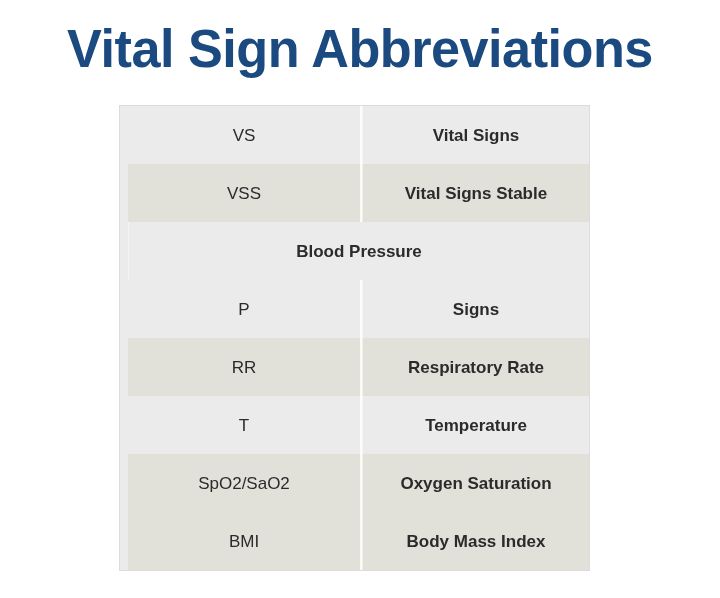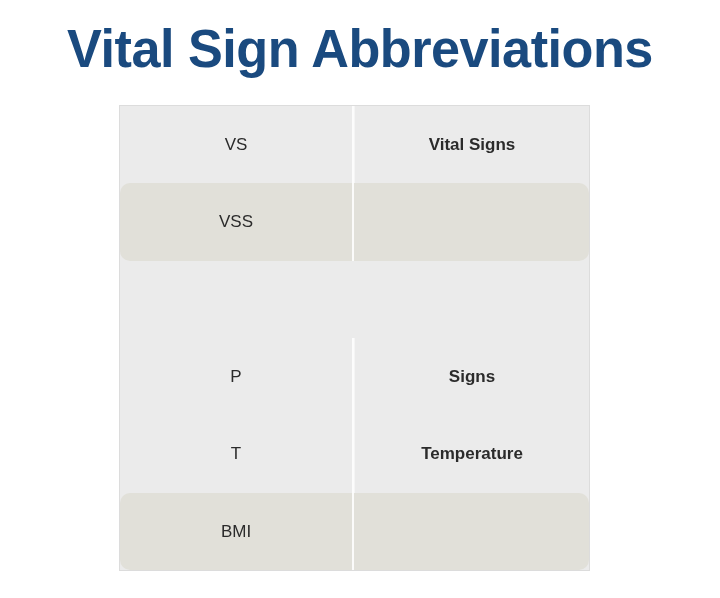--- a/index.html
+++ b/index.html
@@ -50,23 +50,24 @@
     flex-direction: column;
     overflow: hidden;
   }
 
   .table-row {
     flex: 1 1 0;
     display: flex;
     flex-direction: row;
     align-items: stretch;
     min-height: 0;
+    margin-left: 8px;
   }
   .table-row.row-light  { background: #ebebeb; }
-  .table-row.row-dark   { background: #e1e0d9; border-radius: 10px; }
+  .table-row.row-dark   { background: #e1e0d9; }
 
   .cell {
     display: flex;
     align-items: center;
     justify-content: center;
     font-size: 17px;
     color: #2b2b2b;
     line-height: 1;
     white-space: nowrap;
     box-sizing: border-box;
@@ -90,36 +91,47 @@
 
 <div id="abbrev-table">
 
   <div class="table-row row-light">
     <div class="cell cell-abbr">VS</div>
     <div class="cell cell-term">Vital Signs</div>
   </div>
 
   <div class="table-row row-dark">
     <div class="cell cell-abbr">VSS</div>
+    <div class="cell cell-term">Vital Signs Stable</div>
   </div>
 
   <div class="table-row row-light">
+    <div class="cell cell-term">Blood Pressure</div>
   </div>
 
 
   <div class="table-row row-light">
     <div class="cell cell-abbr">P</div>
     <div class="cell cell-term">Signs</div>
   </div>
 
+  <div class="table-row row-dark">
+    <div class="cell cell-abbr">RR</div>
+    <div class="cell cell-term">Respiratory Rate</div>
+  </div>
 
   <div class="table-row row-light">
     <div class="cell cell-abbr">T</div>
     <div class="cell cell-term">Temperature</div>
   </div>
 
+  <div class="table-row row-dark">
+    <div class="cell cell-abbr">SpO2/SaO2</div>
+    <div class="cell cell-term">Oxygen Saturation</div>
+  </div>
 
 
   <div class="table-row row-dark">
     <div class="cell cell-abbr">BMI</div>
+    <div class="cell cell-term">Body Mass Index</div>
   </div>
 
 </div>
 
 </body></html>

